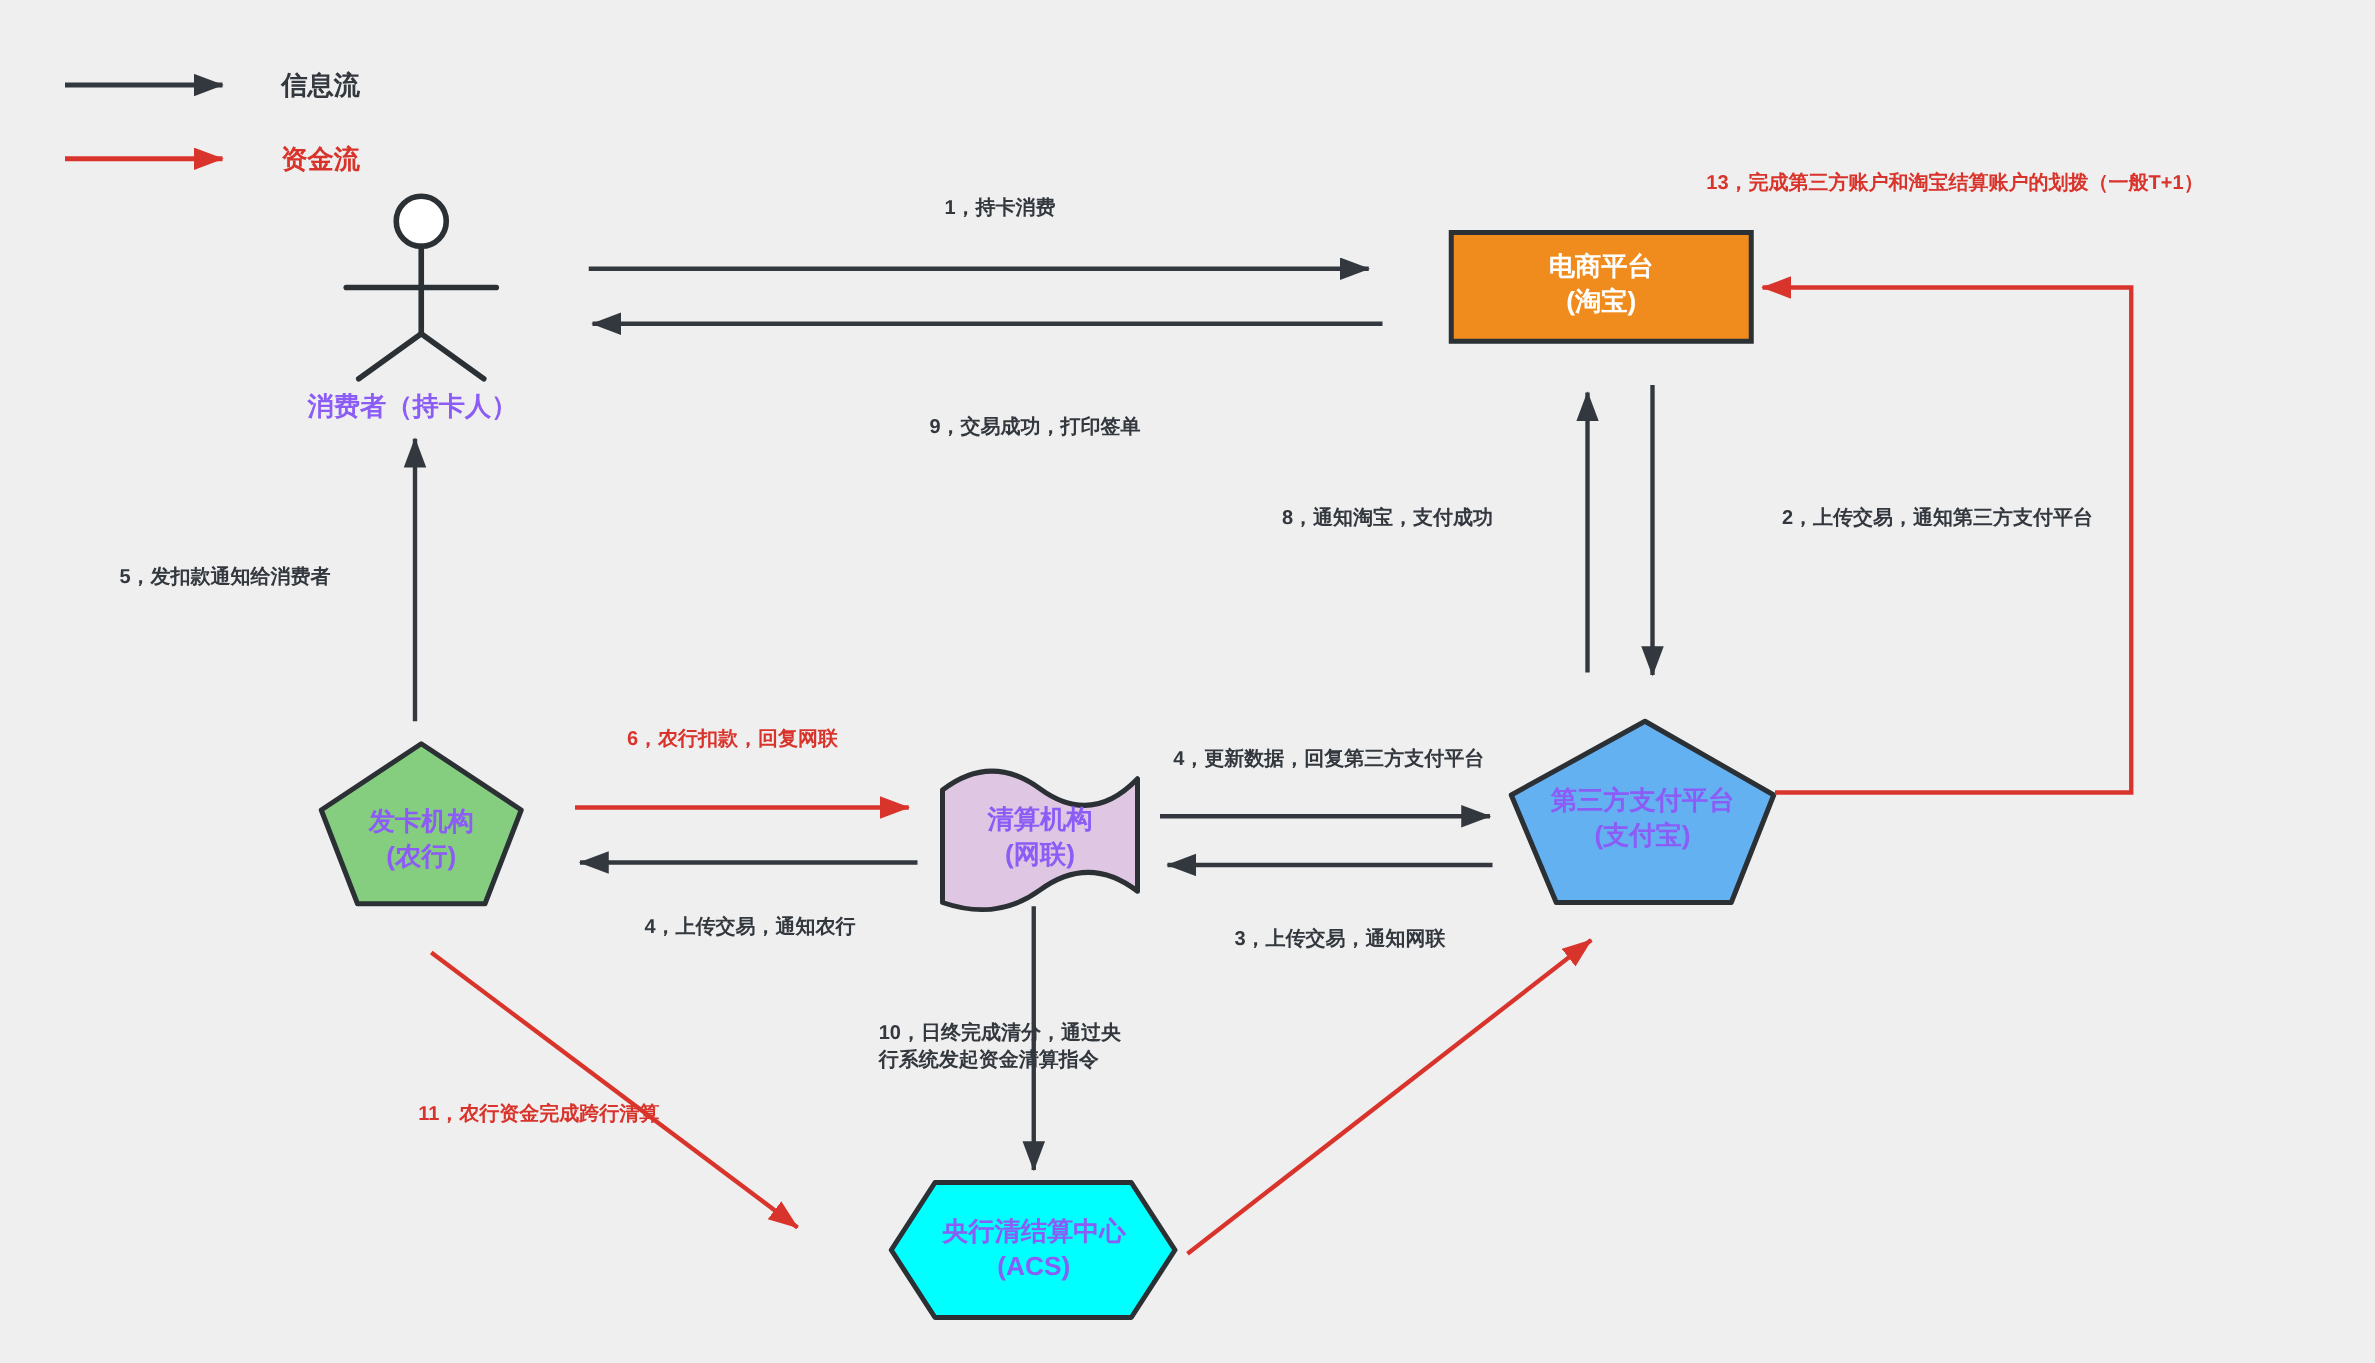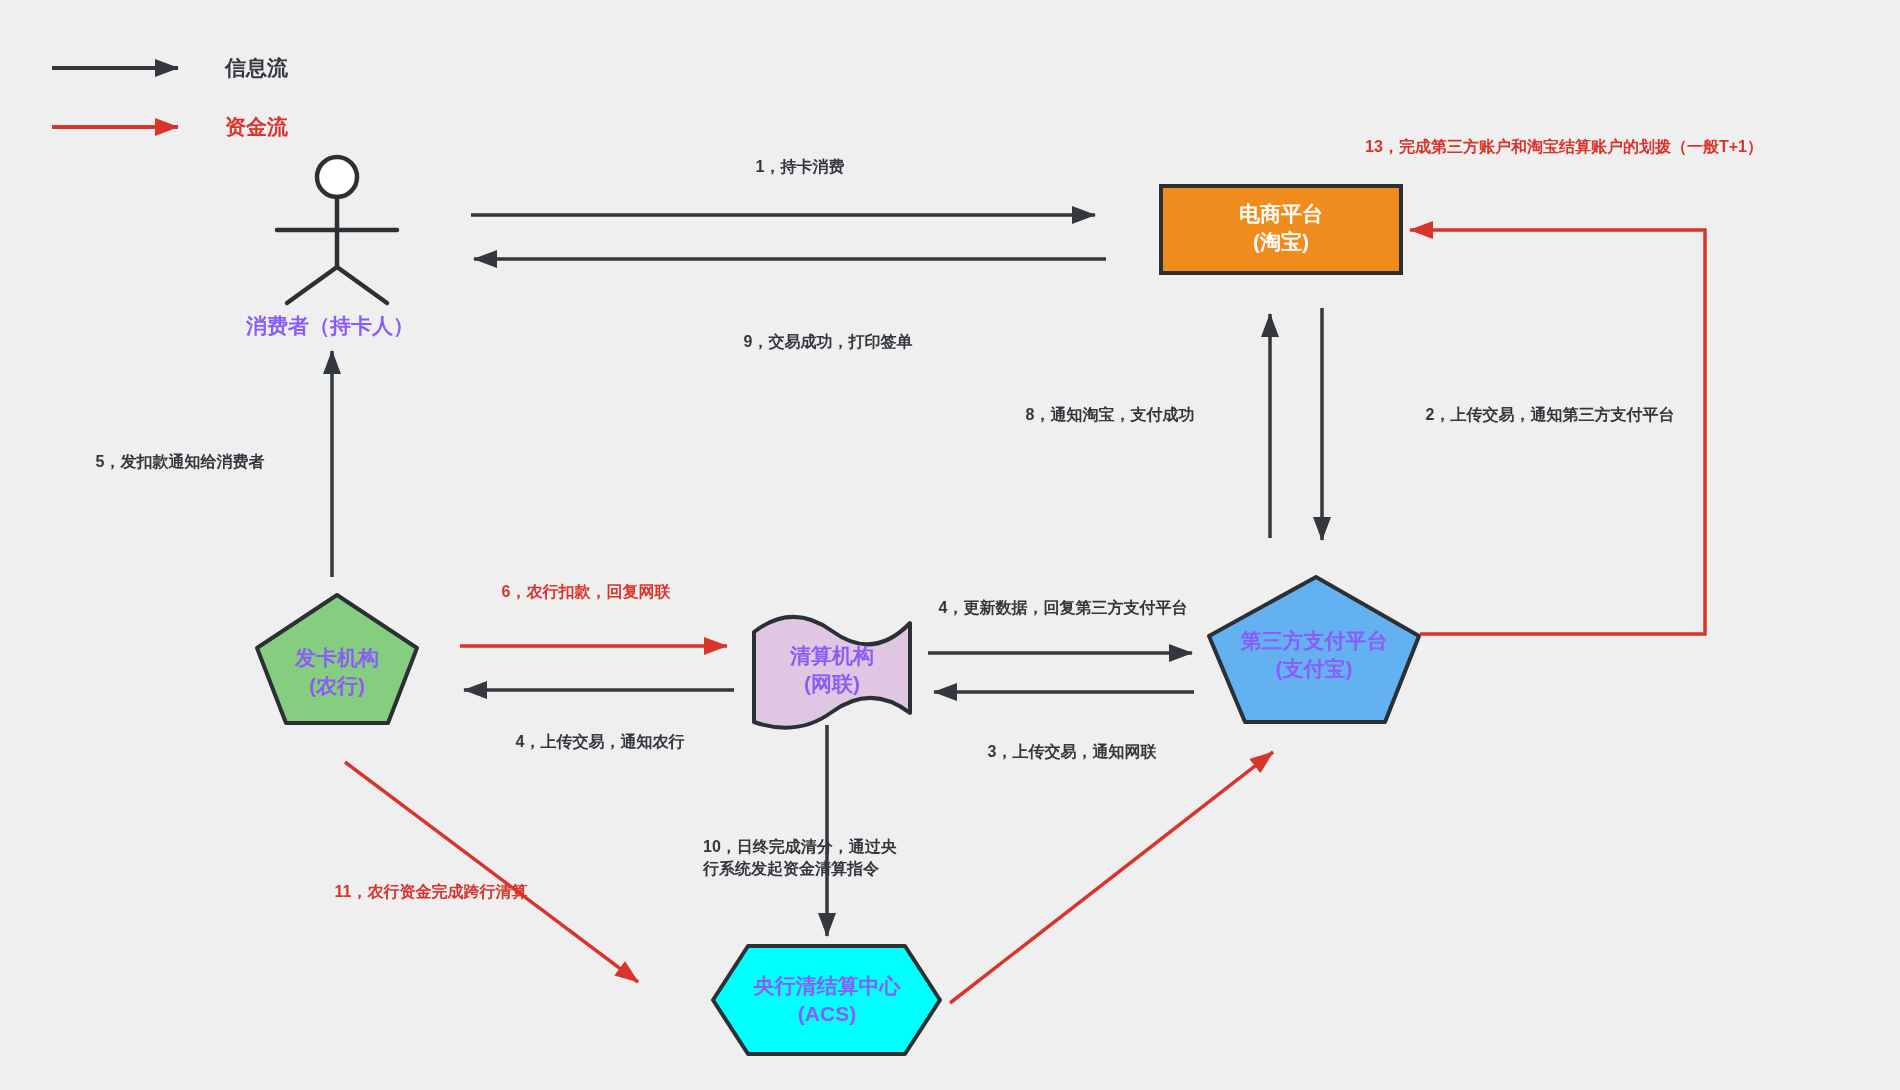--- a/index.html
+++ b/index.html
@@ -24,21 +24,20 @@
     color: #32383e;
     white-space: nowrap;
     text-align: center;
     line-height: 1.35;
   }
   .label.red { color: #d9342c; }
   .label.pre { white-space: pre-line; }
   .label.align-left {
     transform: none;
     text-align: left;
-    margin-top: 20px;
   }
   .node-label {
     position: absolute;
     transform: translate(-50%, -50%);
     font-size: 21px;
     font-weight: bold;
     color: #8b5cf6;
     text-align: center;
     white-space: nowrap;
     line-height: 1.32;

